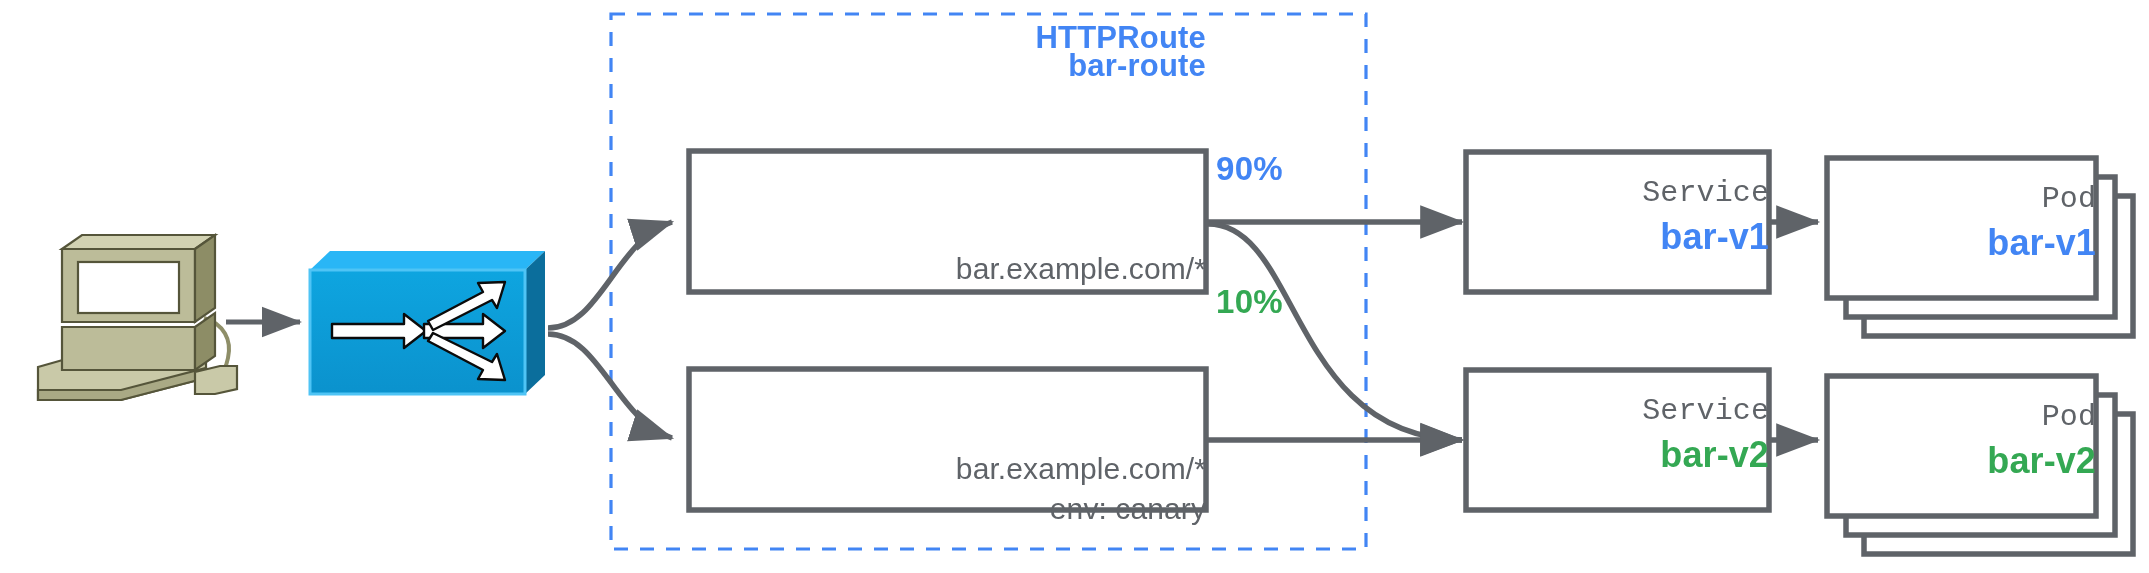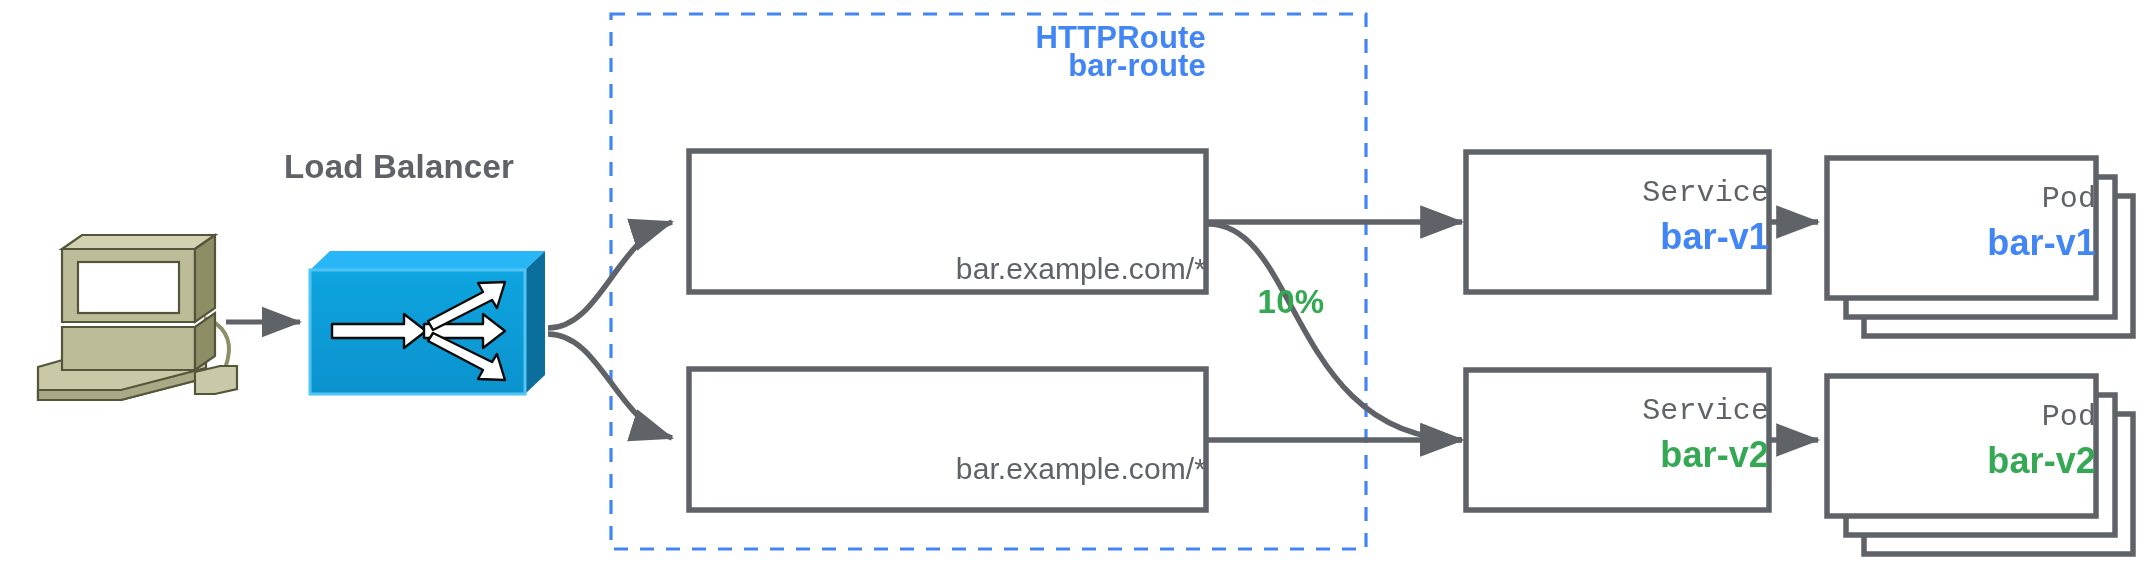--- a/index.html
+++ b/index.html
@@ -155,30 +155,31 @@
       <rect x="1827" y="158" width="269" height="140" fill="#ffffff" stroke="#5f6368" stroke-width="5.5"></rect>
     </g>
 
     <g>
       <rect x="1864" y="414" width="269" height="140" fill="#ffffff" stroke="#5f6368" stroke-width="5.5"></rect>
       <rect x="1846" y="395" width="269" height="140" fill="#ffffff" stroke="#5f6368" stroke-width="5.5"></rect>
       <rect x="1827" y="376" width="269" height="140" fill="#ffffff" stroke="#5f6368" stroke-width="5.5"></rect>
     </g>
   </svg>
 
-  <div class="node-label lb-title" style="left:194px; top:148px; width:320px;">Load Balancer</div>
 
   <div class="node-label route-title txt-blue" style="left:770px; top:20px; width:436px;">HTTPRoute</div>
   <div class="node-label route-title txt-blue" style="left:770px; top:48px; width:436px;">bar-route</div>
 
   <div class="node-label box-text txt-gray" style="left:689px; top:205px; width:517px;">bar.example.com/*</div>
 
   <div class="node-label box-text txt-gray" style="left:689px; top:405px; width:517px;">bar.example.com/*</div>
+  <div class="node-label box-text txt-gray" style="left:689px; top:445px; width:517px;">env: canary</div>
 
-  <div class="node-label pct-text txt-green" style="left:1216px; top:283px; width:150px; text-align:center;">10%</div>
+  <div class="node-label pct-text txt-blue" style="left:1216px; top:150px; width:150px; text-align:left;">90%</div>
+  <div class="node-label pct-text txt-green" style="left:1216px; top:283px; width:150px; text-align:left;">10%</div>
 
   <div class="node-label kind-text txt-gray" style="left:1466px; top:176px; width:303px;">Service</div>
   <div class="node-label name-text txt-blue" style="left:1466px; top:216px; width:303px;">bar-v1</div>
 
   <div class="node-label kind-text txt-gray" style="left:1466px; top:394px; width:303px;">Service</div>
   <div class="node-label name-text txt-green" style="left:1466px; top:434px; width:303px;">bar-v2</div>
 
   <div class="node-label kind-text txt-gray" style="left:1827px; top:182px; width:269px;">Pod</div>
   <div class="node-label name-text txt-blue" style="left:1827px; top:222px; width:269px;">bar-v1</div>
 

